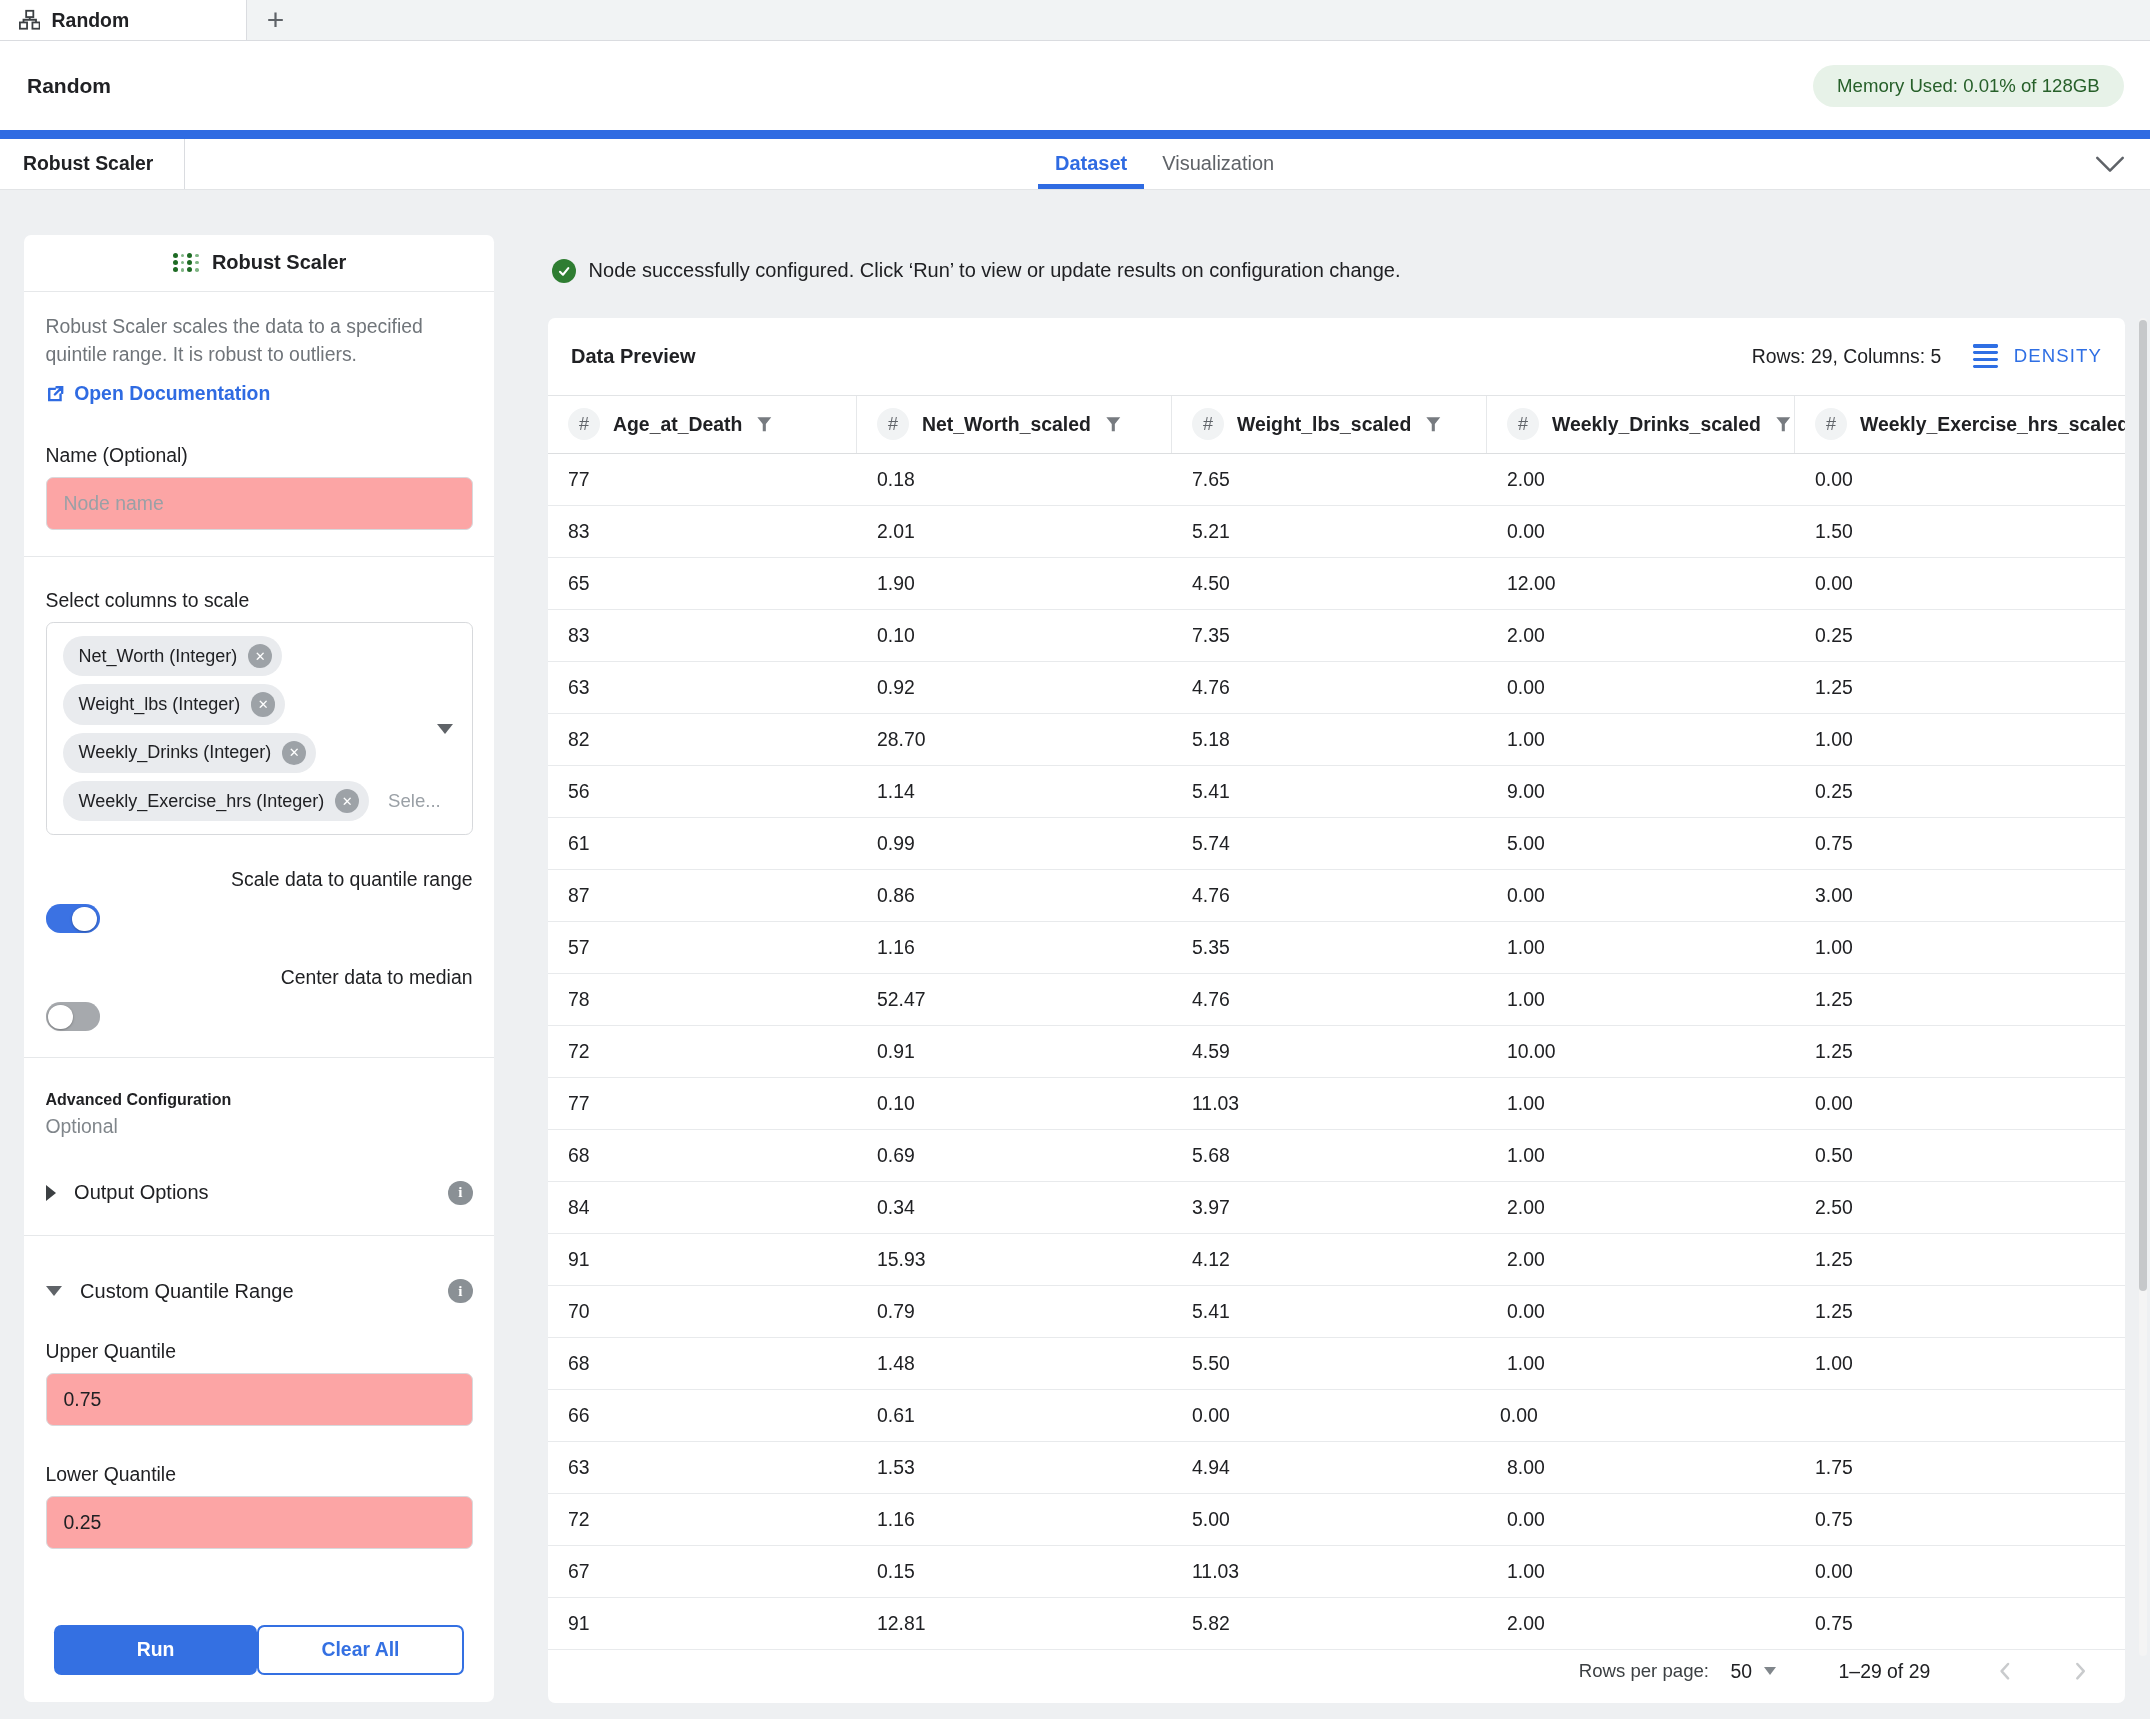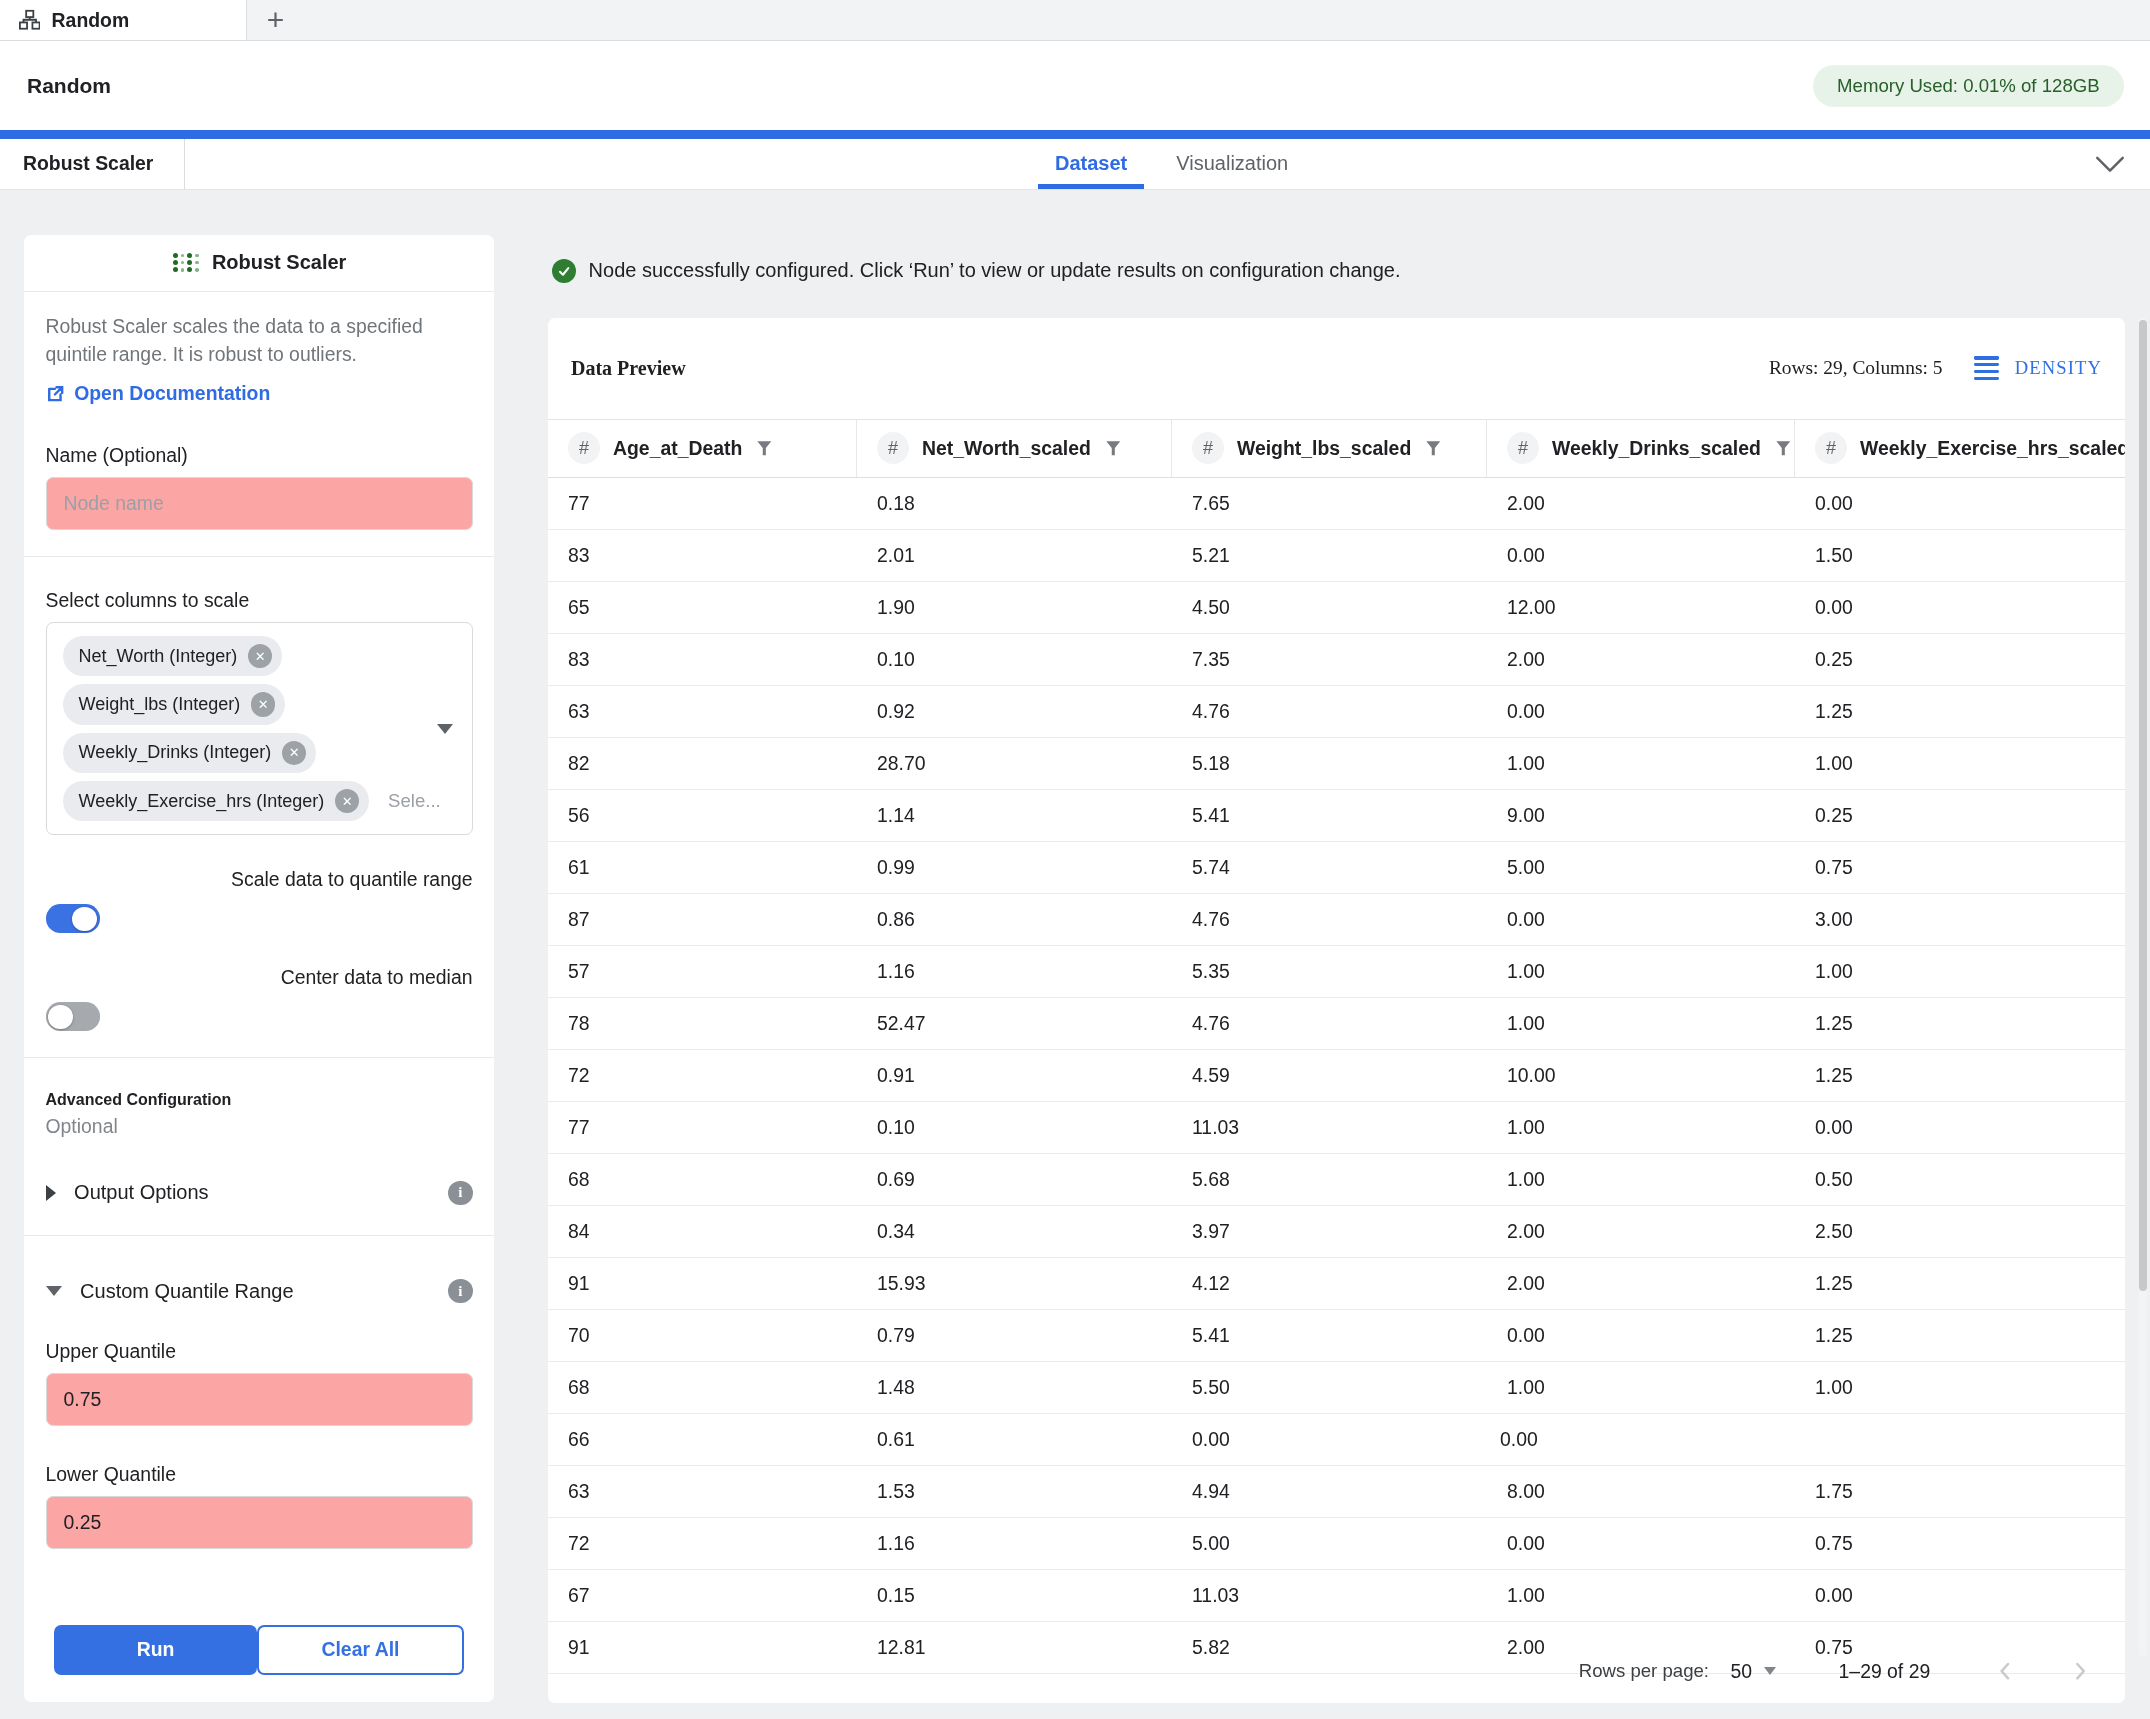--- a/index.html
+++ b/index.html
@@ -6,21 +6,21 @@
   body{width:2151px;height:1719px;font-family:"Liberation Sans","DejaVu Sans",sans-serif;color:#202124;position:relative;overflow:hidden;}
   .tabbar{height:40px;background:#f1f3f4;border-bottom:0.7px solid #dadce0;display:flex;align-items:stretch;}
   .file-tab{width:247px;background:#fff;border-right:0.7px solid #dadce0;display:flex;align-items:center;gap:11.5px;padding-left:18.6px;font-size:19.4px;font-weight:bold;box-sizing:border-box;}
   .new-tab{width:57px;display:flex;align-items:center;justify-content:center;font-size:30px;color:#5f6368;font-weight:400;cursor:pointer;}
   .appheader{height:89px;background:#fff;display:flex;align-items:center;justify-content:space-between;padding:0 27px;}
   .project-title{font-size:21px;font-weight:bold;}
   .memory-badge{background:#e7f2e8;color:#27602a;font-size:18.6px;font-weight:normal;padding:10px 24.4px;border-radius:716px;}
   .bluebar{height:8.6px;background:#2f6be2;}
   .subnav{height:50px;background:#fff;border-bottom:0.7px solid #e2e4e6;position:relative;display:flex;}
   .node-tab{width:185px;border-right:0.7px solid #dadce0;display:flex;align-items:center;padding-left:23px;font-size:19.4px;font-weight:bold;box-sizing:border-box;}
-  .center-tabs{position:absolute;left:1038px;top:0;bottom:0;display:flex;gap:15px;justify-content:center;}
+  .center-tabs{position:absolute;left:1038px;top:0;bottom:0;display:flex;gap:1px;justify-content:center;}
   .tab{display:flex;align-items:center;padding:0 17px;font-size:20px;color:#5f6368;position:relative;cursor:pointer;}
   .tab.active{color:#2f6be2;font-weight:bold;}
   .tab.active .underline{position:absolute;left:0;right:0;bottom:0;height:5px;background:#2f6be2;}
   .collapse-chevron{position:absolute;right:24.4px;top:13px;}
   .main{position:relative;height:1531px;}
   
   .config-card{position:absolute;left:24px;top:45px;width:470px;height:1467px;background:#fff;border-radius:7.2px;display:flex;flex-direction:column;box-sizing:border-box;}
   .panel-header{height:56px;border-bottom:0.7px solid #e6e8ea;display:flex;align-items:center;justify-content:center;gap:11.5px;font-size:20px;font-weight:bold;flex:none;}
   .dots-icon{display:grid;grid-template-columns:repeat(4,7.2px);grid-template-rows:repeat(3,7.2px);align-items:center;justify-items:center;}
   .dots-icon i{border-radius:50%;}
@@ -58,21 +58,21 @@
   .divider.mid{margin-top:30px;}
   .q-label{margin-top:37px;font-size:19.4px;}
   .btn-row{margin-top:auto;display:flex;padding:0 8.6px 27px;}
   .btn{flex:1;height:50px;border-radius:7.2px;font-size:19.4px;font-weight:bold;display:flex;align-items:center;justify-content:center;cursor:pointer;box-sizing:border-box;}
   .btn.run{background:#3470e2;color:#fff;}
   .btn.clear{background:#fff;color:#3470e2;border:2.2px solid #3470e2;}
   
   .status-row{position:absolute;left:552px;top:69px;display:flex;align-items:center;gap:12.2px;font-size:20px;color:#202124;}
   .check-icon{width:24.4px;height:24.4px;border-radius:50%;background:#2e7d32;display:flex;align-items:center;justify-content:center;flex:none;}
   .preview-card{position:absolute;left:548px;top:128px;width:1577px;height:1385px;background:#fff;border-radius:7.2px;box-sizing:border-box;overflow:hidden;}
-  .card-header{height:69px;display:flex;align-items:center;padding:16px 23px;border-bottom:0.7px solid #e2e4e6;font-family:Liberation Serif, serif;}
+  .card-header{height:69px;display:flex;align-items:center;padding:4px 23px;border-bottom:0.7px solid #e2e4e6;}
   .card-title{font-size:20px;font-weight:bold;}
   .card-header .right{margin-left:auto;display:flex;align-items:center;gap:16px;}
   .meta{font-size:19.4px;color:#202124;margin-right:16px;}
   .density{color:#2f6fe4;font-size:18.6px;letter-spacing:1.1px;font-weight:500;cursor:pointer;}
   .density-icon{display:flex;flex-direction:column;gap:3.6px;cursor:pointer;}
   .density-icon i{width:24.4px;height:3.2px;background:#2f6fe4;border-radius:1.4px;}
   .thead{display:flex;height:57px;border-bottom:1.4px solid #dcdee0;}
   .th{display:flex;align-items:center;gap:13px;padding-left:20px;box-sizing:border-box;border-right:0.7px solid #e6e8ea;}
   .th:last-child{border-right:none;}
   .hash-badge{width:32px;height:32px;border-radius:50%;background:#f1f3f4;color:#5f6368;font-size:18px;display:flex;align-items:center;justify-content:center;flex:none;}

